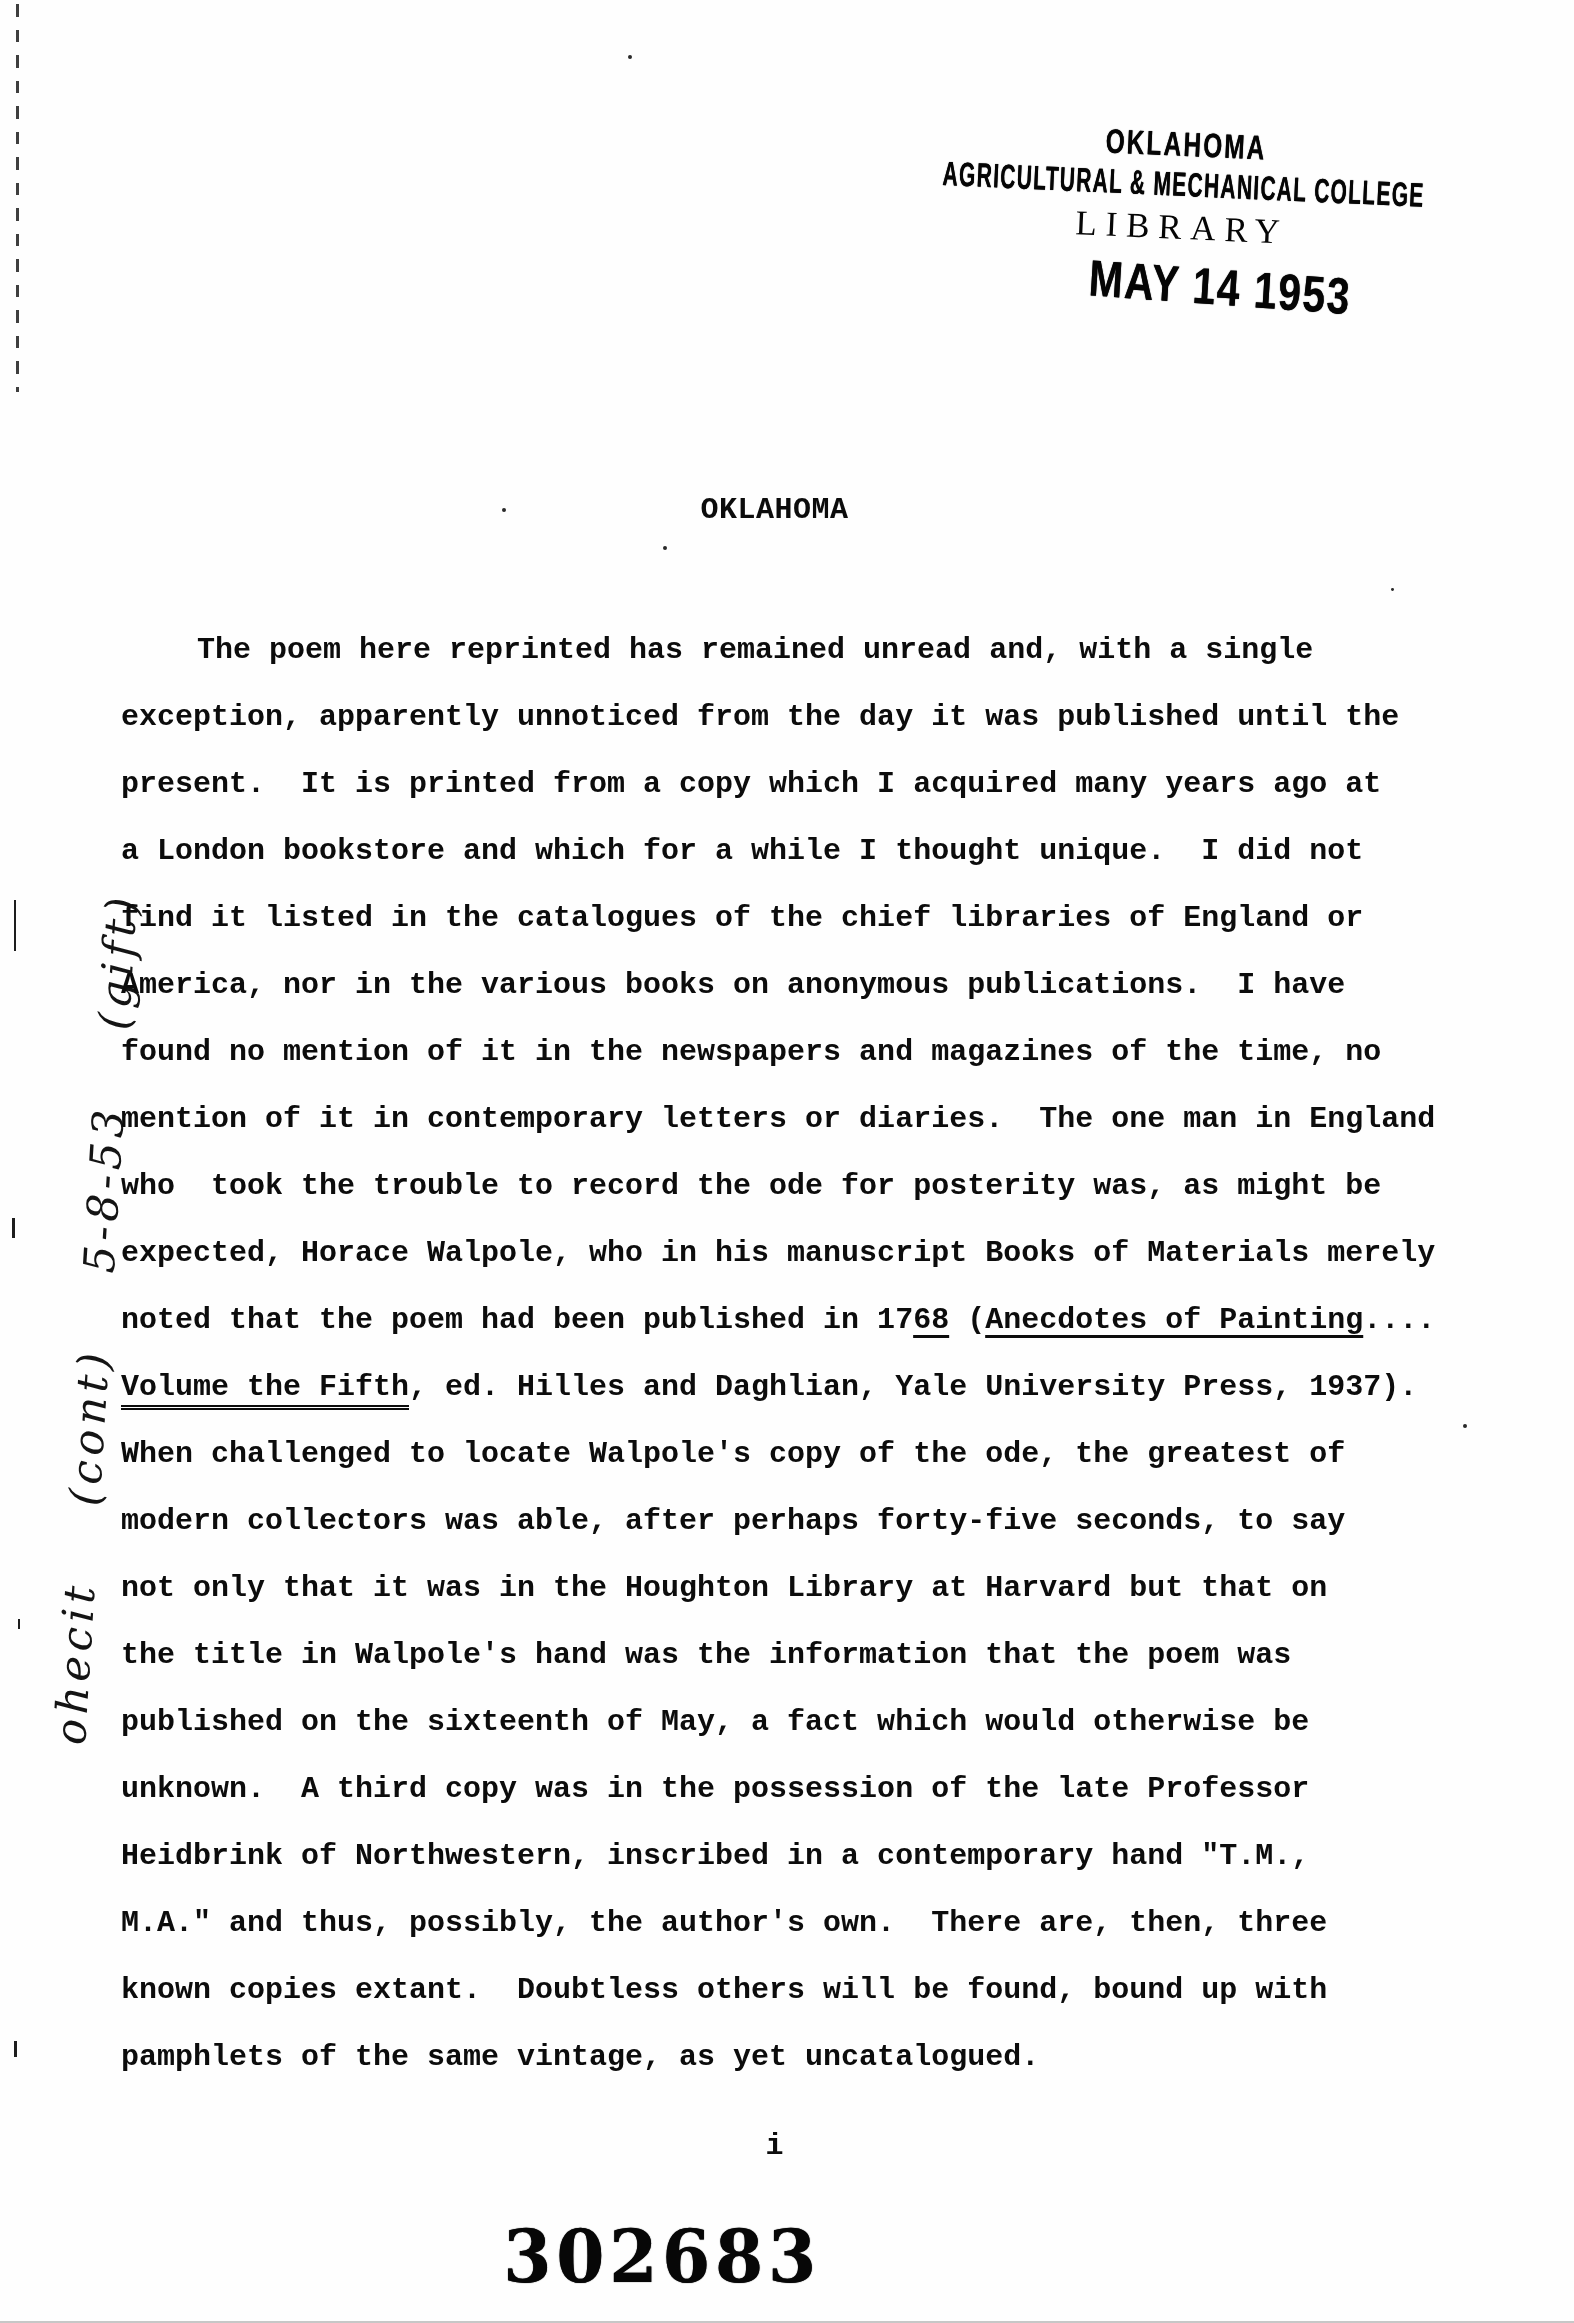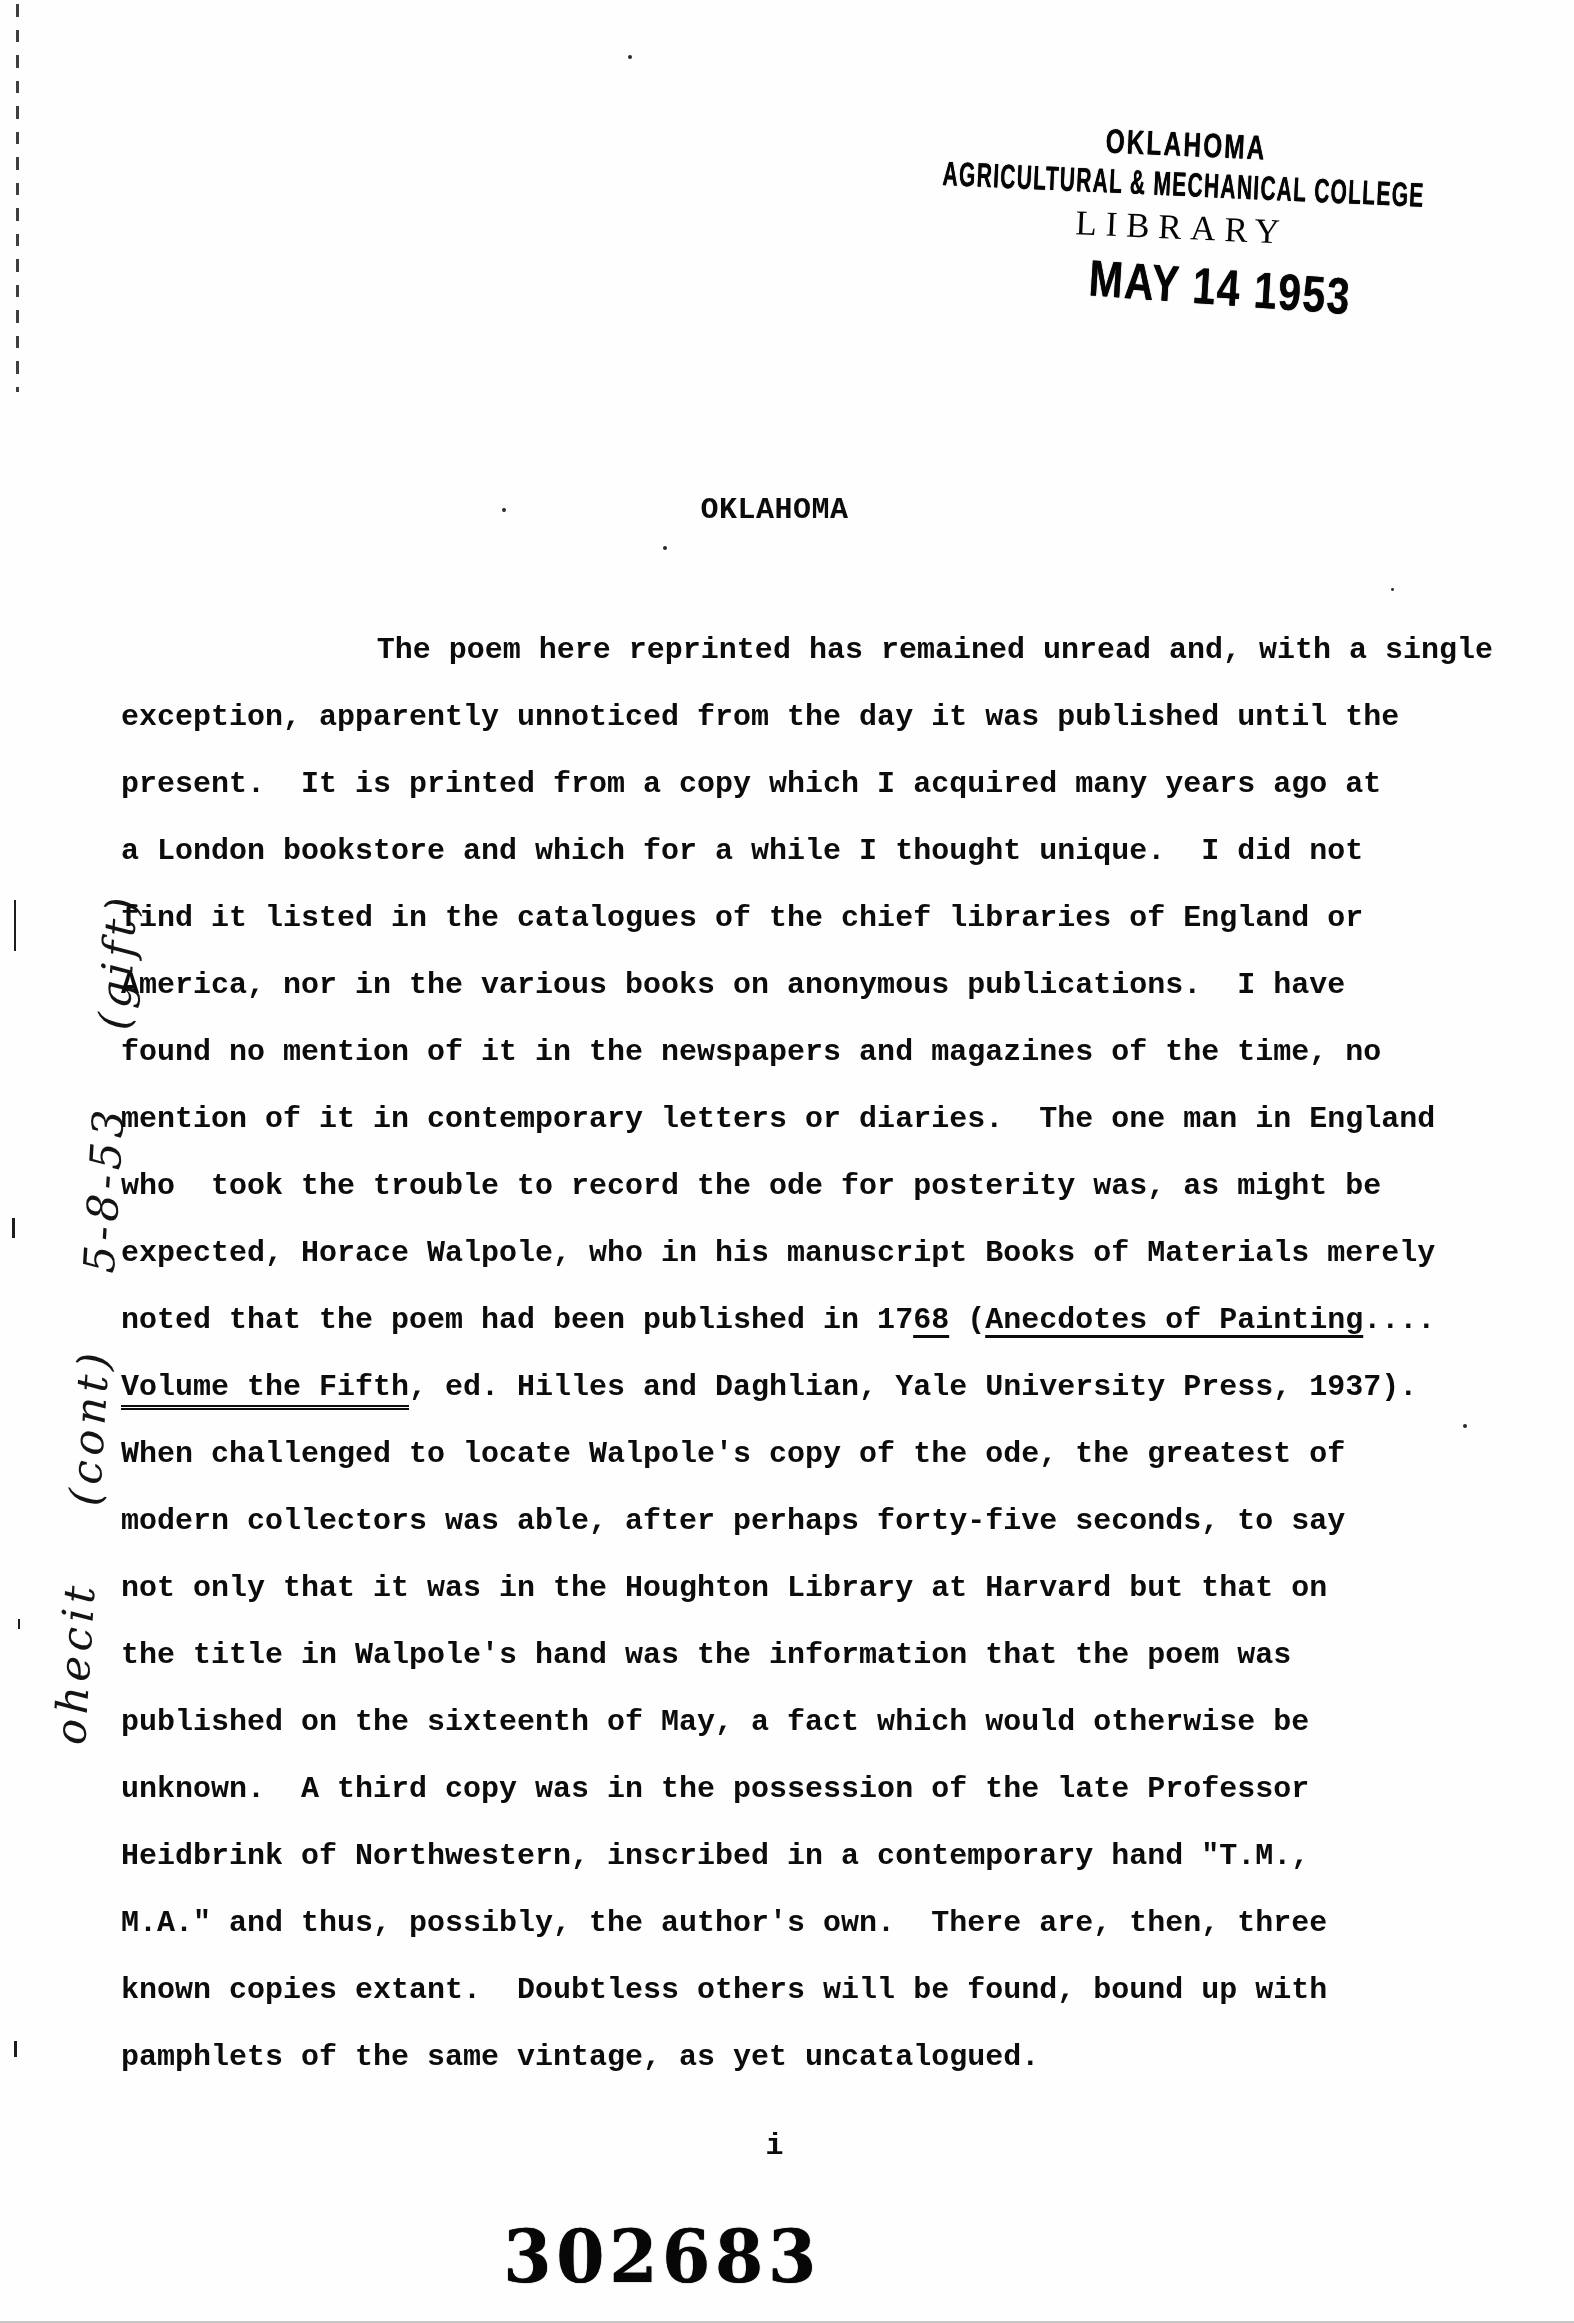--- a/index.html
+++ b/index.html
@@ -14,21 +14,21 @@
   .typewriter{font-family:"Liberation Mono",monospace;font-weight:bold;color:#0c0c0c;}
   #preface-title{
     position:absolute;left:0;top:493px;width:1549px;
     text-align:center;font-size:30px;letter-spacing:0.5px;
   }
   #body-text{
     position:absolute;left:121px;top:617px;width:1372px;
     font-size:30px;line-height:67px;white-space:pre;
   }
   .tline{height:67px;}
-  .tline.indent{text-indent:76px;text-align:right;}
+  .tline.indent{text-indent:76px;}
   .useg{
     text-decoration:underline;
     text-decoration-thickness:3.4px;
     text-underline-offset:6.9px;
   }
   .useg2{
     text-decoration:none;
     border-bottom:5.9px double #0c0c0c;
     padding-bottom:1px;
   }

